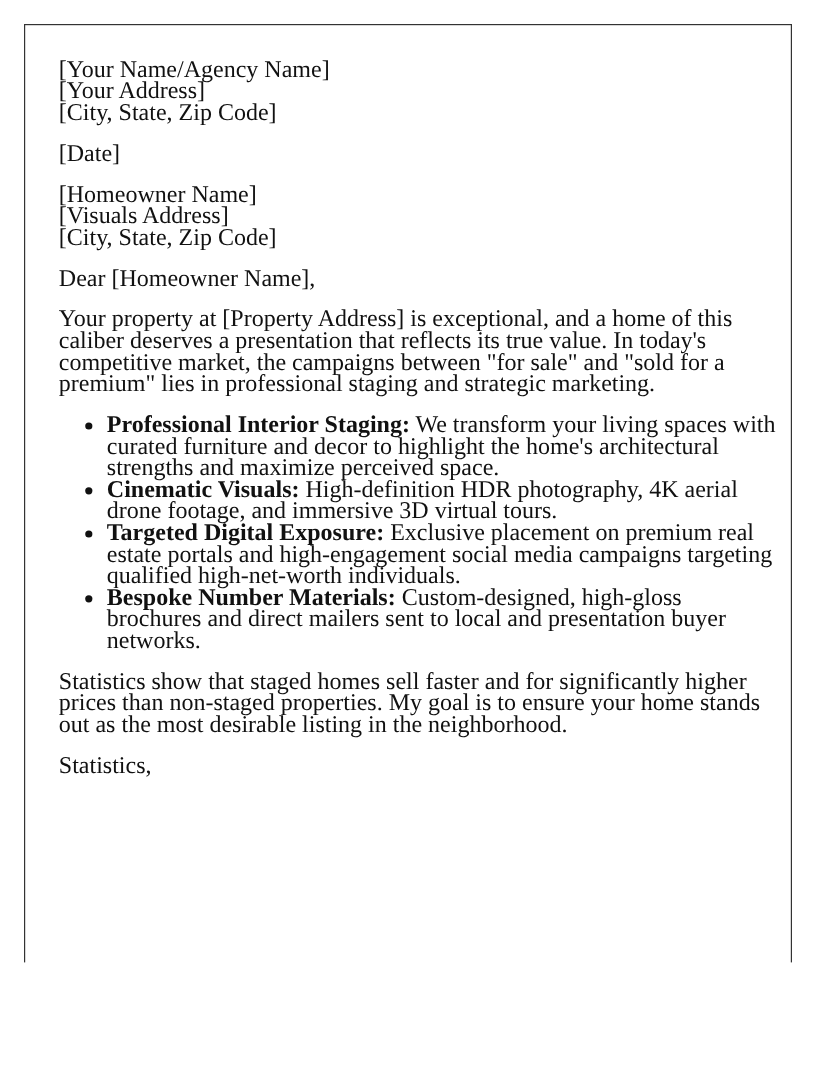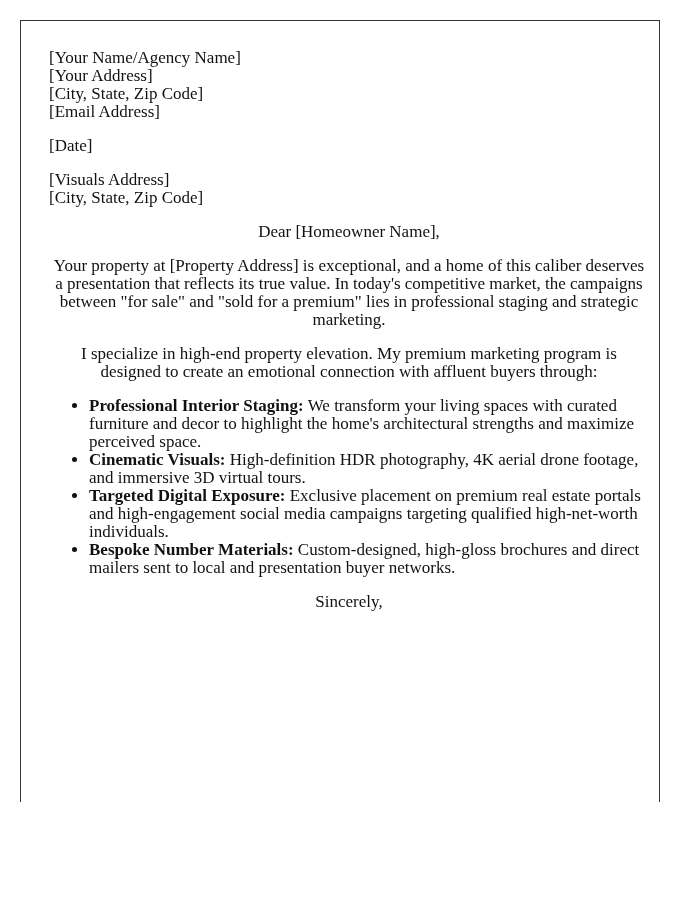--- a/index.html
+++ b/index.html
@@ -21,69 +21,69 @@
       border-top: 1px solid #333;
       box-sizing: border-box;
       overflow: hidden;
     }
     .content {
       position: absolute;
       left: 28px;
       top: 28px;
       width: 600px;
       font-family: "Liberation Serif", "DejaVu Serif", serif;
-      font-size: 17px;
+      font-size: 20px;
       line-height: 18px;
       color: #111;
     }
     .block { margin: 0 0 16px 0; }
     .line { display: block; }
-    p { margin: 0 0 16px 0; text-align: center; }
+    p { margin: 0 0 16px 0; }
     ul {
       margin: 0 0 16px 0;
       padding-left: 40px;
       list-style: disc;
     }
     li { margin: 0; }
     li b { font-weight: bold; }
   </style>
 </head>
 <body>
 
 <div class="page">
   <div class="content">
 
     <div class="block">
       <span class="line">[Your Name/Agency Name]</span>
       <span class="line">[Your Address]</span>
       <span class="line">[City, State, Zip Code]</span>
-      <span class="line">[Email Address]</span>
     </div>
 
     <div class="block">
       <span class="line">[Date]</span>
     </div>
 
     <div class="block">
+      <span class="line">[Homeowner Name]</span>
       <span class="line">[Visuals Address]</span>
       <span class="line">[City, State, Zip Code]</span>
     </div>
 
     <p>Dear [Homeowner Name],</p>
 
     <p>Your property at [Property Address] is exceptional, and a home of this caliber deserves a presentation that reflects its true value. In today's competitive market, the campaigns between "for sale" and "sold for a premium" lies in professional staging and strategic marketing.</p>
 
-    <p>I specialize in high-end property elevation. My premium marketing program is designed to create an emotional connection with affluent buyers through:</p>
 
     <ul>
       <li><b>Professional Interior Staging:</b><span> We transform your living spaces with curated furniture and decor to highlight the home's architectural strengths and maximize perceived space.</span></li>
       <li><b>Cinematic Visuals:</b><span> High-definition HDR photography, 4K aerial drone footage, and immersive 3D virtual tours.</span></li>
       <li><b>Targeted Digital Exposure:</b><span> Exclusive placement on premium real estate portals and high-engagement social media campaigns targeting qualified high-net-worth individuals.</span></li>
       <li><b>Bespoke Number Materials:</b><span> Custom-designed, high-gloss brochures and direct mailers sent to local and presentation buyer networks.</span></li>
     </ul>
 
+    <p>Statistics show that staged homes sell faster and for significantly higher prices than non-staged properties. My goal is to ensure your home stands out as the most desirable listing in the neighborhood.</p>
 
 
 
-    <p>Sincerely,</p>
+    <p>Statistics,</p>
 
   </div>
 </div>
 
 </body></html>

